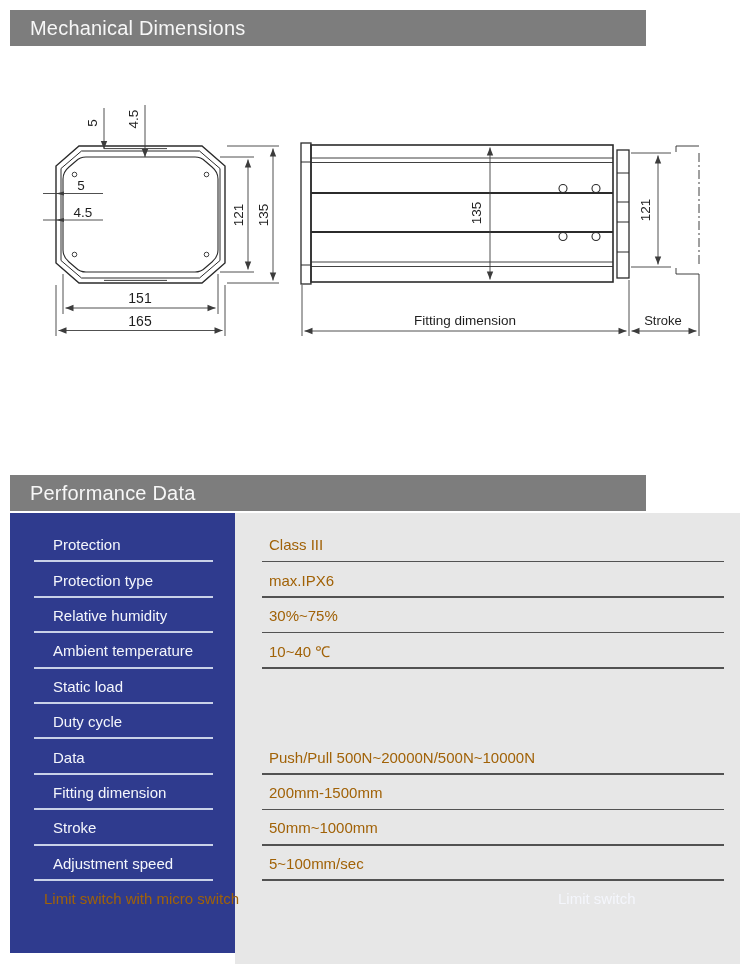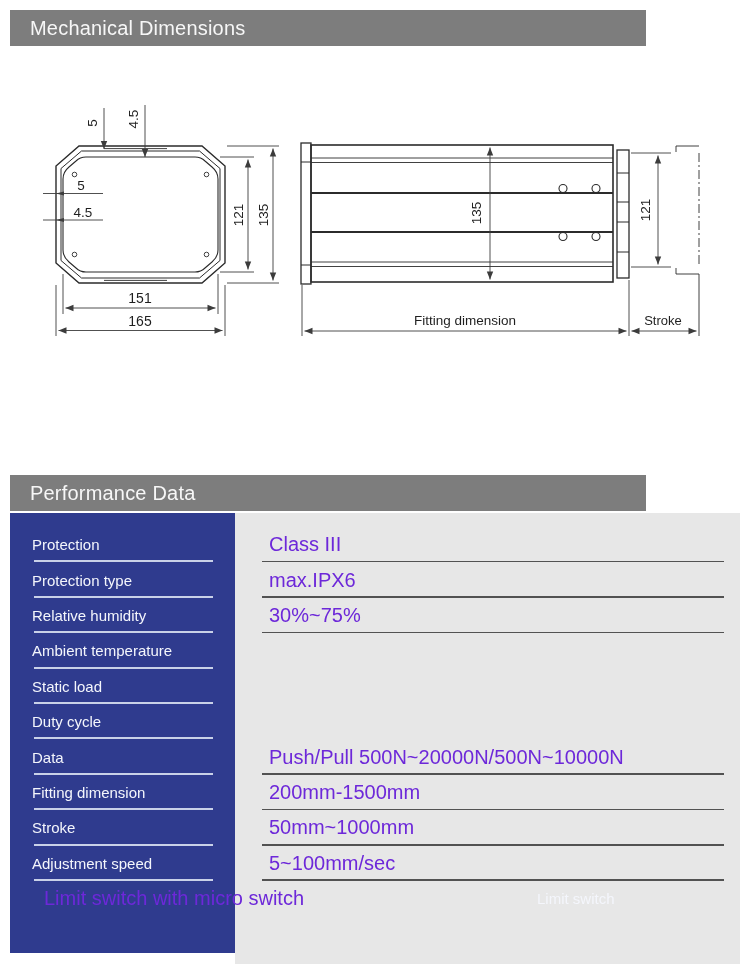--- a/index.html
+++ b/index.html
@@ -11,22 +11,22 @@
   .bar-mech{top:10px;}
   .bar-perf{top:475px;}
   .drawings{position:absolute;left:0;top:95px;}
   
   .perf-table{position:absolute;left:10px;top:513px;width:730px;height:451px;}
   .blue-col{position:absolute;left:0;top:0;width:225px;height:440px;background:#2f3b8e;}
   .gray-panel{position:absolute;left:225px;top:0;width:505px;height:451px;background:#e7e7e7;}
   .rows{position:absolute;left:0;top:14px;width:730px;}
   .row{position:relative;display:flex;height:35.4px;}
   .cell{position:relative;display:flex;align-items:center;box-sizing:border-box;}
-  .cell.lab{width:225px;padding-left:22px;color:#f4f6fc;font-size:15px;}
-  .cell.val{flex:1;padding-left:34px;color:#6d28d9;font-size:20px;}
+  .cell.lab{width:225px;padding-left:43px;color:#f4f6fc;font-size:15px;}
+  .cell.val{flex:1;padding-left:34px;color:#a16207;font-size:15px;}
   .ul-lab{position:absolute;left:24px;bottom:0;width:179px;height:2px;background:#c9d1e8;}
   .ul-val{position:absolute;left:27px;right:16px;bottom:0;height:1.6px;background:#525252;}
   .row:last-child .ul-lab,.row:last-child .ul-val{display:none;}
   
   text{fill:#1f1f1f;font-family:"Liberation Sans", sans-serif;}
 </style>
 </head>
 <body>
 
 <div class="page">
@@ -172,20 +172,24 @@
         <div class="cell val">
             <span>30%~75%</span>
             <i class="ul-val"></i>
           </div>
       </div>
       <div class="row">
         <div class="cell lab">
             <span>Ambient temperature</span>
             <i class="ul-lab"></i>
           </div>
+        <div class="cell val">
+            <span>10~40 ℃</span>
+            <i class="ul-val"></i>
+          </div>
       </div>
       <div class="row">
         <div class="cell lab">
             <span>Static load</span>
             <i class="ul-lab"></i>
           </div>
       </div>
       <div class="row">
         <div class="cell lab">
             <span>Duty cycle</span>

